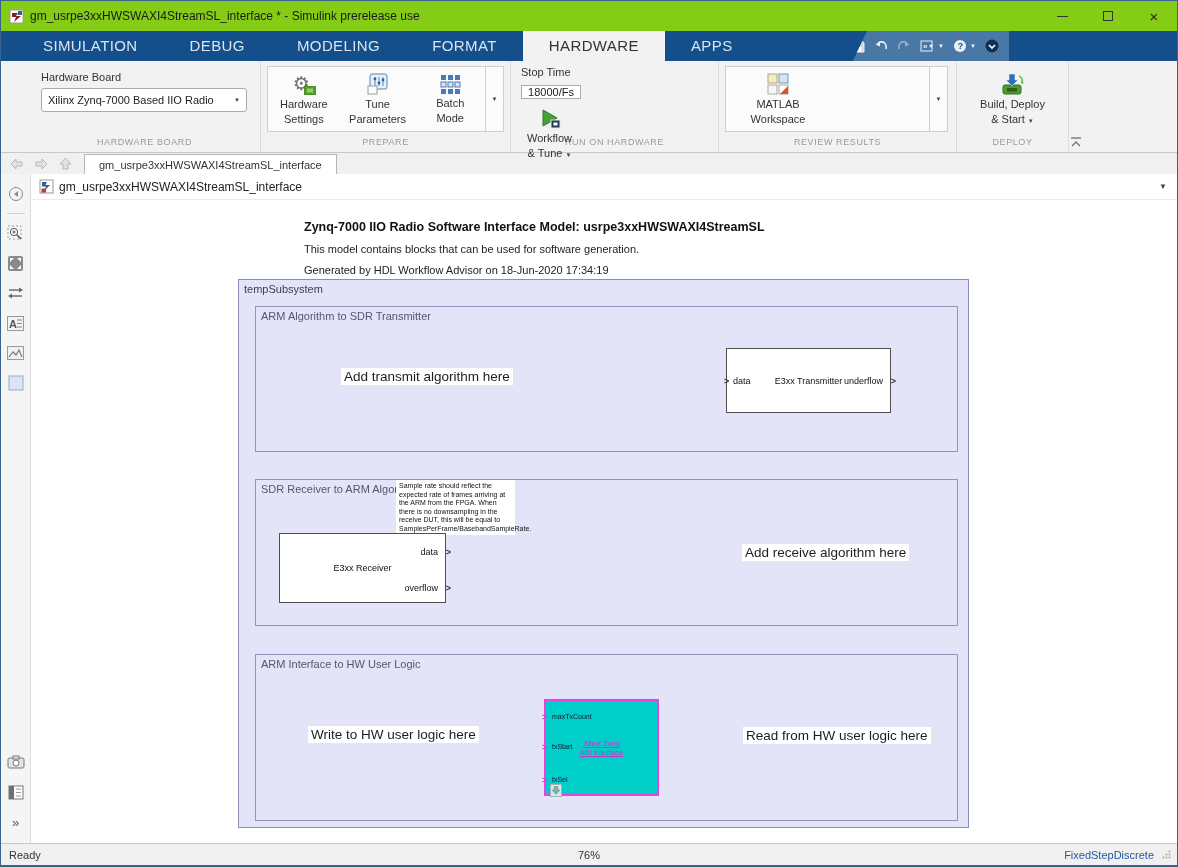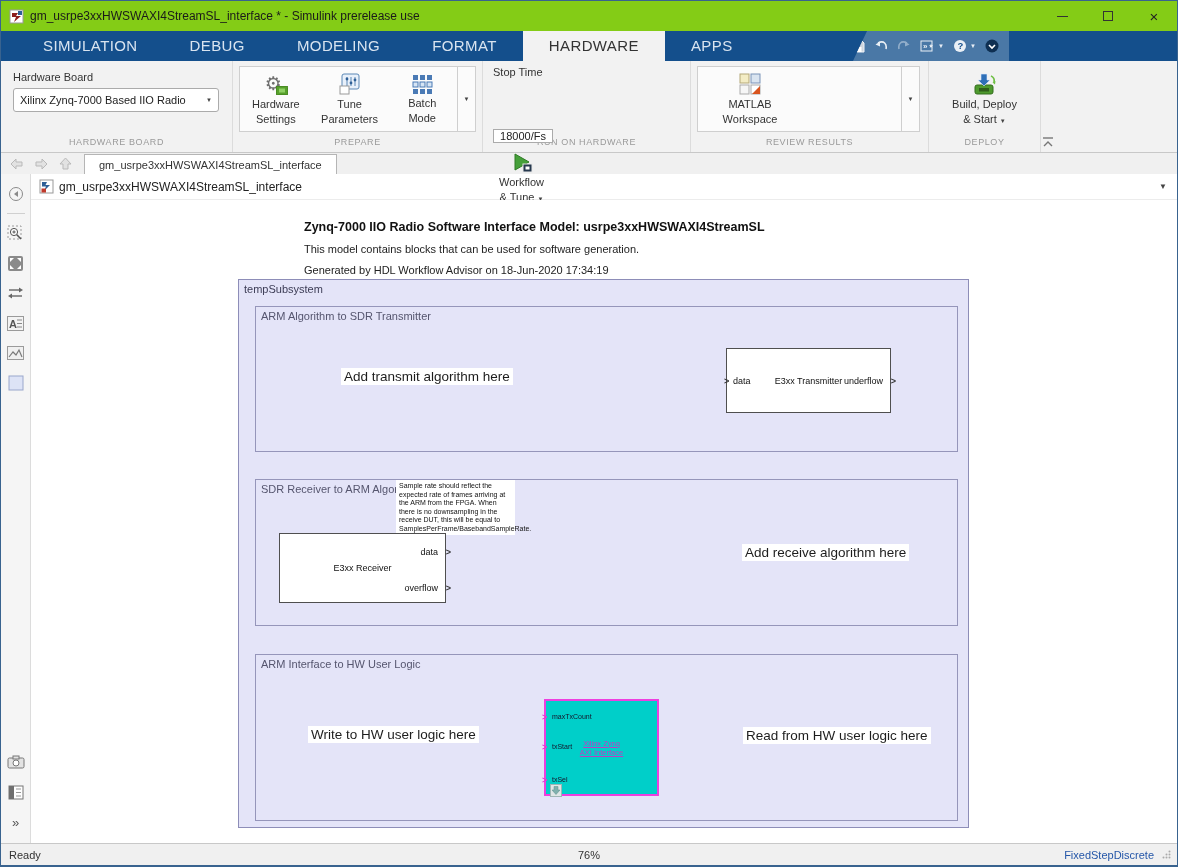--- a/index.html
+++ b/index.html
@@ -38,21 +38,21 @@
               font-size:11px; color:#333; line-height:1.15; text-align:center; padding:2px 6px; }
   .drop-col { width:18px; border-left:1px solid #cfcfcf; display:flex; align-items:center; justify-content:center; }
   .caret-dark { font-size:6px; color:#444; }
   .hw-label { font-size:11px; color:#333; margin:10px 0 5px 12px; }
   .hw-select { width:206px; height:24px; margin-left:12px; background:#fff; border:1px solid #ababab; border-radius:3px;
                display:flex; align-items:center; font-size:11px; color:#222; padding:0 6px; }
   .hw-select .caret-dark { margin-left:auto; }
   .stop-row { display:flex; align-items:flex-start; height:66px; margin-top:5px; padding-left:10px; gap:7px;flex-direction:column; }
   .stop-label { font-size:11px; color:#333; }
   .stop-input { width:60px; height:22px; border:1px solid #ababab; font-size:11px; text-align:center;
-                font-family:"Liberation Sans", sans-serif; color:#222; background:#fff;margin-top:44px; }
+                font-family:"Liberation Sans", sans-serif; color:#222; background:#fff; }
   .collapse-btn { margin-left:auto; align-self:flex-end; margin:0 10px 4px 0; }
 
   
   .docbar { height:21px; background:#f0f0f0; display:flex; align-items:stretch; flex:0 0 auto; }
   .nav-icons { display:flex; align-items:center; gap:10px; padding:0 12px 0 8px; }
   .doc-tab { background:#fff; border:1px solid #b5b5b5; border-bottom:none; font-size:11px; color:#333;
              display:flex; align-items:center; padding:0 14px; margin-top:1px; }
 
   
   .main { flex:1; display:flex; min-height:0; }
@@ -178,21 +178,21 @@
         <svg width="14" height="14" viewBox="0 0 14 14">
             <circle cx="7" cy="7" r="6.5" fill="#0e2f52"></circle>
             <path d="M4 6 L7 9 L10 6" fill="none" stroke="#fff" stroke-width="1.6"></path>
           </svg>
       </span>
     </div>
   </div>
 
   <div class="toolbar">
 
-    <div class="tgroup" style="width:232px;">
+    <div class="tgroup" style="width:232px;margin-left:28px;">
       <div class="tgroup-content">
         <div class="hw-label">Hardware Board</div>
         <div class="hw-select">
           <span>Xilinx Zynq-7000 Based IIO Radio</span>
           <span class="caret-dark">▼</span>
         </div>
       </div>
       <div class="tgroup-label">HARDWARE BOARD</div>
     </div>
 

